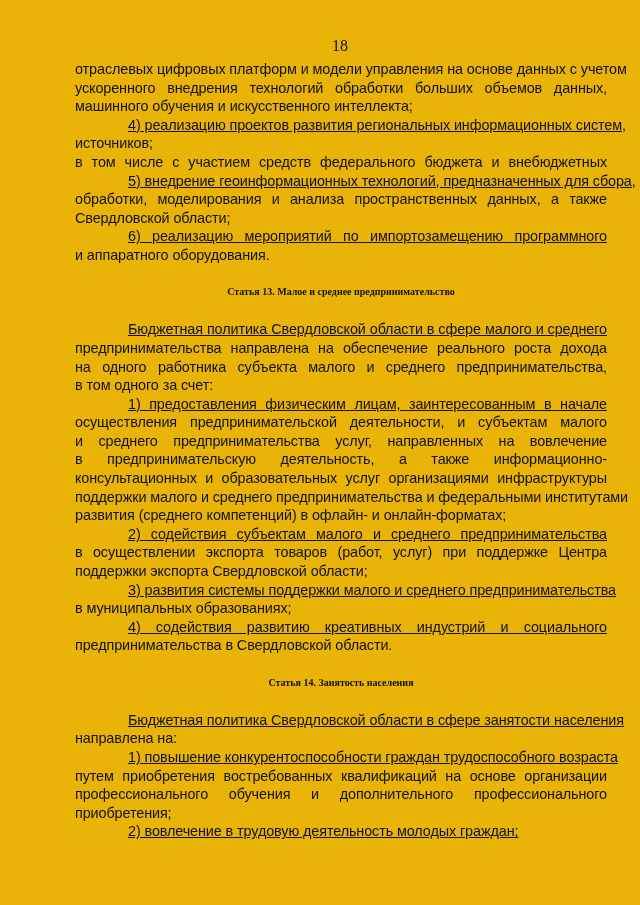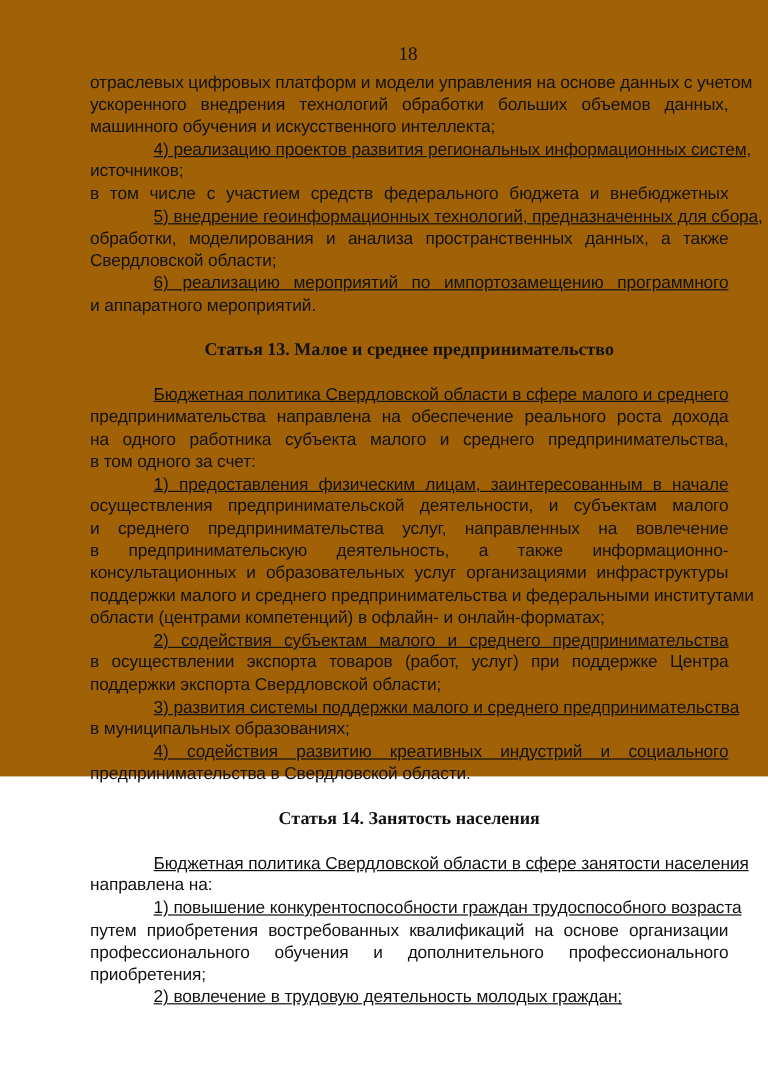--- a/index.html
+++ b/index.html
@@ -1,28 +1,28 @@
 <!DOCTYPE html>
 <html><head>
 <meta charset="utf-8">
 <style>
   html, body { margin: 0; padding: 0; background: #ffffff; }
   body { width: 640px; height: 905px; position: relative; overflow: hidden;
          font-family: "Liberation Sans", "DejaVu Sans", sans-serif; color: #111; }
-  .page { position: absolute; left: 0; top: 0; width: 640px; height: 647px; background: #a16207; }
+  .page { position: absolute; left: 0; top: 0; width: 640px; height: 905px; background: #eab308; }
   .pnum { position: absolute; top: 37px; left: 0; width: 680px; text-align: center;
           font-family: "Liberation Serif", serif; font-size: 16px; }
   .body { position: absolute; left: 75px; top: 60px; width: 532px; }
   .line { display: block; height: 18.6px; line-height: 18.6px; font-size: 14.4px;
           white-space: nowrap; text-align: justify; text-align-last: justify; letter-spacing: -0.1px; }
   .line.last { text-align-last: left; }
   .line.ind { padding-left: 53px; text-decoration: underline; }
   .gap { height: 18.6px; }
   .heading { display: block; text-align: center; font-family: "Liberation Serif", serif;
-             font-weight: bold; font-size: 15px; line-height: 18.6px; height: 18.6px; }
+             font-weight: bold; font-size: 10px; line-height: 18.6px; height: 18.6px; }
 </style>
 </head>
 <body>
 
 <div class="page">
   <div class="pnum">18</div>
 
   <div class="body">
 
     <div>
@@ -38,42 +38,42 @@
     </div>
 
     <div>
       <span class="line ind">5) внедрение геоинформационных технологий, предназначенных для сбора,</span>
       <span class="line">обработки, моделирования и анализа пространственных данных, а также</span>
       <span class="line last">Свердловской области;</span>
     </div>
 
     <div>
       <span class="line ind">6) реализацию мероприятий по импортозамещению программного</span>
-      <span class="line last">и аппаратного мероприятий.</span>
+      <span class="line last">и аппаратного оборудования.</span>
     </div>
 
     <div class="gap"></div>
     <span class="heading">Статья 13. Малое и среднее предпринимательство</span>
     <div class="gap"></div>
 
     <div>
       <span class="line ind">Бюджетная политика Свердловской области в сфере малого и среднего</span>
       <span class="line">предпринимательства направлена на обеспечение реального роста дохода</span>
       <span class="line">на одного работника субъекта малого и среднего предпринимательства,</span>
       <span class="line last">в том одного за счет:</span>
     </div>
 
     <div>
       <span class="line ind">1) предоставления физическим лицам, заинтересованным в начале</span>
       <span class="line">осуществления предпринимательской деятельности, и субъектам малого</span>
       <span class="line">и среднего предпринимательства услуг, направленных на вовлечение</span>
       <span class="line">в предпринимательскую деятельность, а также информационно-</span>
       <span class="line">консультационных и образовательных услуг организациями инфраструктуры</span>
       <span class="line">поддержки малого и среднего предпринимательства и федеральными институтами</span>
-      <span class="line last">области (центрами компетенций) в офлайн- и онлайн-форматах;</span>
+      <span class="line last">развития (среднего компетенций) в офлайн- и онлайн-форматах;</span>
     </div>
 
     <div>
       <span class="line ind">2) содействия субъектам малого и среднего предпринимательства</span>
       <span class="line">в осуществлении экспорта товаров (работ, услуг) при поддержке Центра</span>
       <span class="line last">поддержки экспорта Свердловской области;</span>
     </div>
 
     <div>
       <span class="line ind">3) развития системы поддержки малого и среднего предпринимательства</span>

